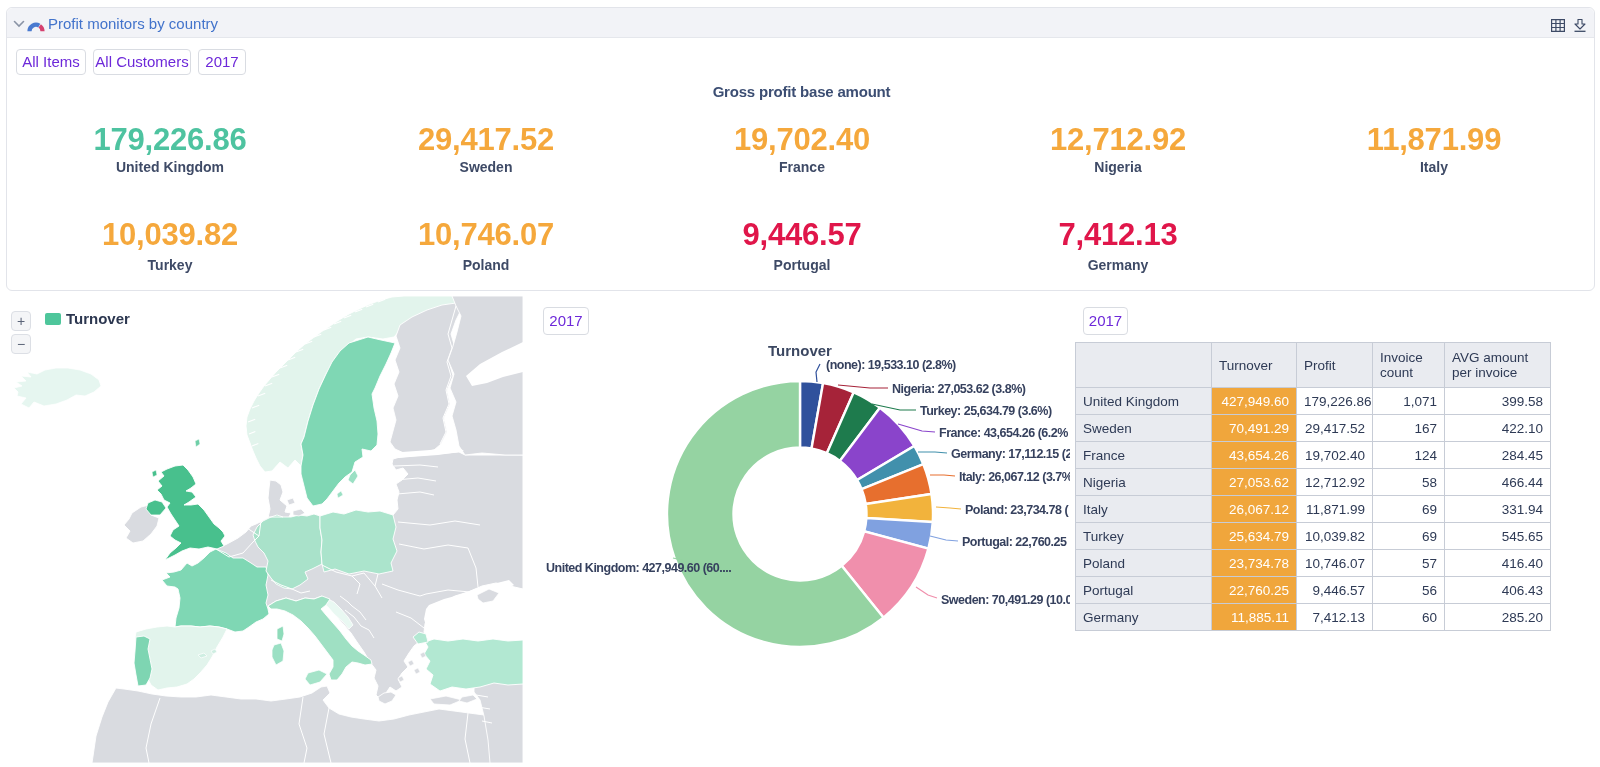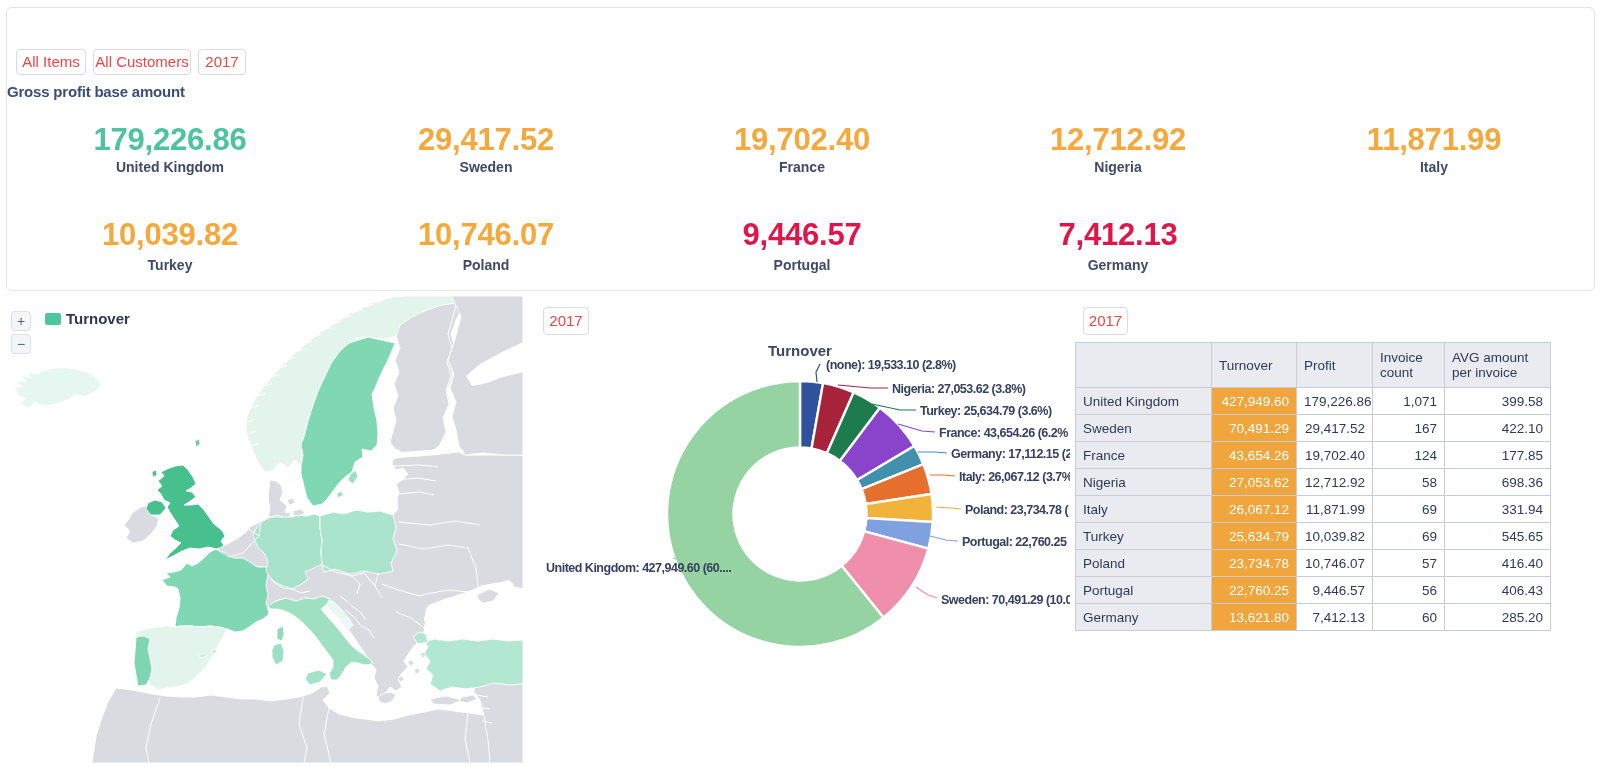--- a/index.html
+++ b/index.html
@@ -2,21 +2,21 @@
 <html><head>
 <meta charset="utf-8">
 <style>
   * { margin:0; padding:0; box-sizing:border-box; }
   html,body { width:1600px; height:767px; background:#fff; font-family:"Liberation Sans", sans-serif; overflow:hidden; }
   .abs { position:absolute; }
   
   .card { position:absolute; left:6px; top:7px; width:1589px; height:284px; border:1px solid #e2e4ea; border-radius:6px; background:#fff; }
   .hdr { position:absolute; left:0; top:0; width:100%; height:30px; background:#f2f3f7; border-bottom:1px solid #e5e7ec; border-radius:6px 6px 0 0; }
   .hdr-title { position:absolute; left:41px; top:7px; font-size:15px; color:#4273cb; }
-  .chip { position:absolute; height:26px; background:#fff; border:1px solid #d9dce2; border-radius:4px; font-size:15px; color:#ef4444; line-height:24px; text-align:center; }
+  .chip { position:absolute; height:26px; background:#fff; border:1px solid #d9dce2; border-radius:4px; font-size:15px; color:#6d28d9; line-height:24px; text-align:center; }
   .kpi-num { position:absolute; width:316px; text-align:center; font-size:31px; font-weight:bold; letter-spacing:-0.2px; }
   .kpi-lbl { position:absolute; width:316px; text-align:center; font-size:14px; font-weight:bold; color:#3e4a66; }
   .green { color:#4ec3a0; }
   .orange { color:#f5a83c; }
   .red { color:#e0164a; }
   
   table.grid { position:absolute; left:1075px; top:342px; width:475px; border-collapse:collapse; table-layout:fixed; font-size:13.5px; color:#2e3a55; }
   table.grid td, table.grid th { border:1px solid #c7ccd6; padding:0 7px; height:27px; overflow:hidden; white-space:nowrap; }
   table.grid th { background:#e9ebf0; font-weight:normal; text-align:left; vertical-align:middle; }
   td.cname { background:#e9ebf0; text-align:left; padding-left:10px; }
@@ -24,24 +24,41 @@
   td.tv { background:#f0a63c; color:#fff; text-align:right; }
   .donut-title { position:absolute; left:700px; top:342px; width:200px; text-align:center; font-size:15px; font-weight:bold; color:#3b4761; }
   .zoombtn { position:absolute; left:11px; width:20px; height:20px; background:#f4f5f7; border:1px solid #dcdfe5; border-radius:4px; color:#5a6478; font-size:14px; text-align:center; line-height:18px; }
   .legend-sw { position:absolute; left:45px; top:313px; width:16px; height:12px; background:#4ec69b; border-radius:2px; }
   .legend-tx { position:absolute; left:66px; top:310px; font-size:15px; font-weight:bold; color:#2c3750; }
 </style>
 </head>
 <body>
 
 <div class="card">
+  <div class="hdr">
+    <svg class="abs" style="left:6px;top:12px" width="12" height="8" viewBox="0 0 12 8">
+        <path d="M1.5 1.5 L6 6 L10.5 1.5" stroke="#8a93a5" stroke-width="1.6" fill="none" stroke-linecap="round"></path>
+      </svg>
+    <svg class="abs" style="left:20px;top:10px" width="18" height="15" viewBox="0 0 18 15">
+        <path d="M2.5 13.2 A6.5 6.5 0 0 1 12.25 7.57" stroke="#4a7ad0" stroke-width="4.2" fill="none"></path>
+        <path d="M12.73 7.88 A6.5 6.5 0 0 1 15.5 13.2" stroke="#d5406e" stroke-width="4.2" fill="none"></path>
+      </svg>
+    <div class="hdr-title">Profit monitors by country</div>
+    <svg class="abs" style="left:1544px;top:11px" width="14" height="13" viewBox="0 0 14 13">
+        <path d="M0.6 0.6 H13.4 V12.4 H0.6 Z M0.6 4.5 H13.4 M0.6 8.5 H13.4 M4.9 0.6 V12.4 M9.1 0.6 V12.4" stroke="#3d4a66" stroke-width="1.2" fill="none"></path>
+      </svg>
+    <svg class="abs" style="left:1567px;top:11px" width="12" height="13" viewBox="0 0 12 13">
+        <path d="M4 0.5 H8 V5 H11 L6 10 L1 5 H4 Z" stroke="#3d4a66" stroke-width="1.1" fill="none" stroke-linejoin="round"></path>
+        <path d="M0.5 12.3 H11.5" stroke="#3d4a66" stroke-width="1.3"></path>
+      </svg>
+  </div>
   <div class="chip" style="left:9px;  top:41px; width:70px;">All Items</div>
   <div class="chip" style="left:86px; top:41px; width:98px;">All Customers</div>
   <div class="chip" style="left:191px;top:41px; width:48px;">2017</div>
-  <div class="abs" style="left:0;top:75px;width:1589px;font-size:15px;font-weight:bold;color:#3c4e73;letter-spacing:-0.2px;">Gross profit base amount</div>
+  <div class="abs" style="left:0;top:75px;width:1589px;text-align:center;font-size:15px;font-weight:bold;color:#3c4e73;letter-spacing:-0.2px;">Gross profit base amount</div>
 
   <div class="kpi-num green" style="left:5px;    top:114px;">179,226.86</div>
   <div class="kpi-num orange" style="left:321px;  top:114px;">29,417.52</div>
   <div class="kpi-num orange" style="left:637px;  top:114px;">19,702.40</div>
   <div class="kpi-num orange" style="left:953px;  top:114px;">12,712.92</div>
   <div class="kpi-num orange" style="left:1269px; top:114px;">11,871.99</div>
   <div class="kpi-lbl" style="left:5px;    top:151px;">United Kingdom</div>
   <div class="kpi-lbl" style="left:321px;  top:151px;">Sweden</div>
   <div class="kpi-lbl" style="left:637px;  top:151px;">France</div>
   <div class="kpi-lbl" style="left:953px;  top:151px;">Nigeria</div>
@@ -222,28 +239,28 @@
         <td class="tv">70,491.29</td>
         <td class="num">29,417.52</td>
         <td class="num">167</td>
         <td class="num">422.10</td>
       </tr>
   <tr>
         <td class="cname">France</td>
         <td class="tv">43,654.26</td>
         <td class="num">19,702.40</td>
         <td class="num">124</td>
-        <td class="num">177.85</td>
+        <td class="num">284.45</td>
       </tr>
   <tr>
         <td class="cname">Nigeria</td>
         <td class="tv">27,053.62</td>
         <td class="num">12,712.92</td>
         <td class="num">58</td>
-        <td class="num">698.36</td>
+        <td class="num">466.44</td>
       </tr>
   <tr>
         <td class="cname">Italy</td>
         <td class="tv">26,067.12</td>
         <td class="num">11,871.99</td>
         <td class="num">69</td>
         <td class="num">331.94</td>
       </tr>
   <tr>
         <td class="cname">Turkey</td>
@@ -261,19 +278,19 @@
       </tr>
   <tr>
         <td class="cname">Portugal</td>
         <td class="tv">22,760.25</td>
         <td class="num">9,446.57</td>
         <td class="num">56</td>
         <td class="num">406.43</td>
       </tr>
   <tr>
         <td class="cname">Germany</td>
-        <td class="tv">13,621.80</td>
+        <td class="tv">11,885.11</td>
         <td class="num">7,412.13</td>
         <td class="num">60</td>
         <td class="num">285.20</td>
       </tr>
 </tbody>
   </table>
 
 </body></html>

